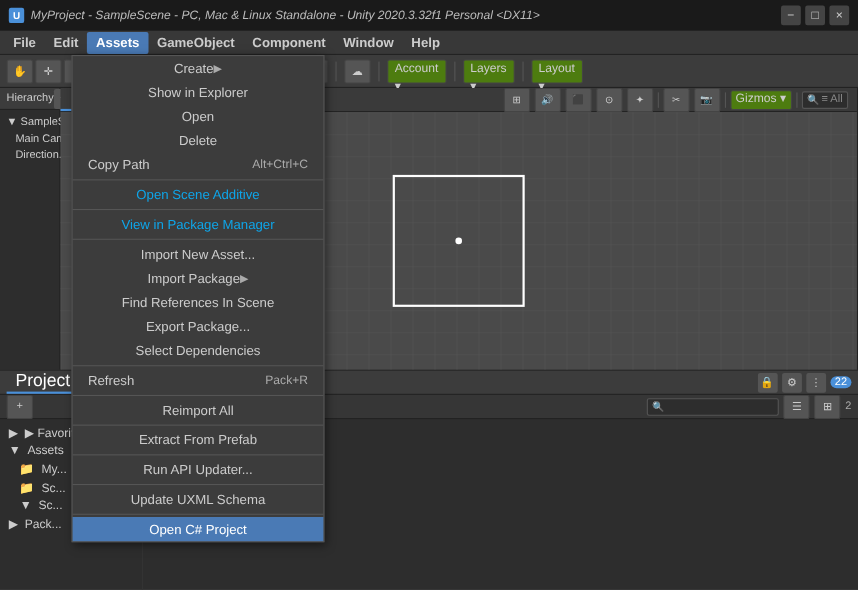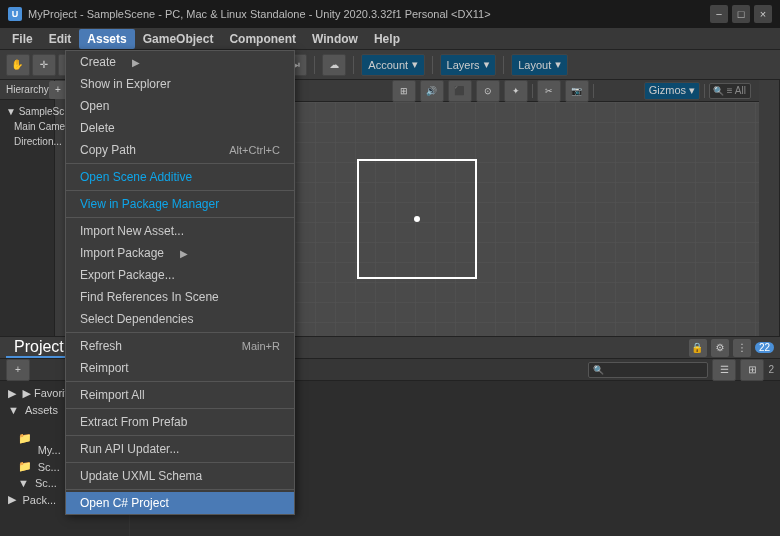--- a/index.html
+++ b/index.html
@@ -35,20 +35,21 @@
       align-items: center;
       justify-content: center;
       font-size: 9px;
       color: white;
       font-weight: bold;
     }
     .title-bar-text {
       flex: 1;
       font-size: 11px;
       color: #bbb;
+      font-style: italic;
     }
     .title-bar-controls {
       display: flex;
       gap: 4px;
     }
     .title-btn {
       width: 18px;
       height: 18px;
       background: #444;
       border: none;
@@ -111,31 +112,31 @@
       justify-content: center;
       cursor: pointer;
     }
     .toolbar-separator {
       width: 1px;
       height: 18px;
       background: #555;
       margin: 0 3px;
     }
     .toolbar-dropdown {
-      background: #0c4a6e;
+      background: #4d7c0f;
       border: 1px solid #444;
       border-radius: 2px;
       color: #ccc;
       font-size: 11px;
       padding: 1px 6px;
       height: 22px;
       display: flex;
-      align-items: center;
       gap: 4px;
       cursor: pointer;
+      flex-direction: column;
     }
     .panel-header {
       background: #3c3c3c;
       height: 20px;
       display: flex;
       align-items: center;
       padding: 0 6px;
       font-size: 11px;
       color: #ccc;
       border-bottom: 1px solid #222;
@@ -197,22 +198,21 @@
     }
     .menu-row {
       height: 22px;
       display: flex;
       align-items: center;
       padding: 0 14px;
       font-size: 12px;
       color: #ccc;
       cursor: pointer;
       position: relative;
-      justify-content: flex-start;
-      gap: 16px;
+      justify-content: center;
     }
     .menu-row.highlighted { background: #4a7ab5; color: white; }
     .menu-row.disabled { color: #0ea5e9; cursor: default; }
     .menu-separator {
       height: 1px;
       background: #555;
       margin: 2px 0;
     }
     .menu-row-shortcut {
       font-size: 11px;
@@ -342,21 +342,21 @@
     <span>Layers</span>
     <span>▾</span>
   </div>
   <div class="toolbar-separator"></div>
   <div class="toolbar-dropdown">
     <span>Layout</span>
     <span>▾</span>
   </div>
 </div>
 
-<div style="display:flex; height: 256px; position: relative; gap: 20px;">
+<div style="display:flex; height: 256px; position: relative;">
 
   <div class="left-panel">
     <div class="panel-header">
       <span style="font-size:10px;">Hierarchy</span>
       <div style="margin-left:auto; display:flex; gap:2px;">
         <div class="icon-btn">+</div>
         <div class="icon-btn">☰</div>
       </div>
     </div>
     <div class="hier-content">
@@ -381,21 +381,21 @@
         <div class="toolbar-btn" style="background:#555; font-size:9px;">🔊</div>
         <div class="toolbar-btn" style="background:#555; font-size:9px;">⬛</div>
         <div class="toolbar-btn" style="background:#555; font-size:9px;">⊙</div>
         <div class="toolbar-btn" style="background:#555; font-size:9px;">✦</div>
         <div style="width:1px; height:14px; background:#555;"></div>
         <div class="toolbar-btn" style="background:#555; font-size:9px;">✂</div>
         <div style="display:flex; align-items:center; gap:2px;">
           <div class="toolbar-btn" style="background:#555; font-size:9px;">📷</div>
         </div>
         <div style="width:1px; height:14px; background:#555;"></div>
-        <div class="toolbar-dropdown" style="height:18px; padding:0 4px;margin-left:46px;">
+        <div class="toolbar-dropdown" style="height:18px; padding:0 4px;">
           <span>Gizmos ▾</span>
         </div>
         <div style="width:1px; height:14px; background:#555;"></div>
         <div style="background:#2d2d2d; border:1px solid #555; border-radius:2px; height:16px; display:flex; align-items:center; padding:0 4px; gap:2px;">
           <span style="font-size:9px; color:#888;">🔍</span>
           <span style="font-size:10px; color:#888;">≡ All</span>
         </div>
       </div>
     </div>
 
@@ -443,21 +443,21 @@
       <div class="project-folder">
         <span>▶</span>
         <span style="margin-left:2px;">▶ Favorites</span>
       </div>
       <div class="project-folder">
         <span>▼</span>
         <span style="margin-left:2px;"> Assets</span>
       </div>
       <div class="project-folder" style="padding-left:14px;">
         <span>📁</span>
-        <span style="margin-left:2px;margin-top:24px;">My...</span>
+        <span style="margin-left:2px;">My...</span>
       </div>
       <div class="project-folder" style="padding-left:14px;">
         <span>📁</span>
         <span style="margin-left:2px;">Sc...</span>
       </div>
       <div class="project-folder" style="padding-left:14px;">
         <span>▼</span>
         <span style="margin-left:2px;">Sc...</span>
       </div>
       <div class="project-folder">
@@ -514,35 +514,32 @@
   </div>
   <div class="menu-separator"></div>
   <div class="menu-row">
     <span>Import New Asset...</span>
   </div>
   <div class="menu-row">
     <span>Import Package</span>
     <span class="menu-arrow">▶</span>
   </div>
   <div class="menu-row">
+    <span>Find References In Scene</span>
+  </div>
+  <div class="menu-row">
     <span>Export Package...</span>
   </div>
   <div class="menu-row">
-    <span>Find References In Scene</span>
-  </div>
-  <div class="menu-row">
     <span>Select Dependencies</span>
   </div>
   <div class="menu-separator"></div>
   <div class="menu-row">
     <span>Refresh</span>
-    <span class="menu-row-shortcut">Main+R</span>
-  </div>
-  <div class="menu-row">
-    <span>Reimport</span>
+    <span class="menu-row-shortcut">Pack+R</span>
   </div>
   <div class="menu-separator"></div>
   <div class="menu-row">
     <span>Reimport All</span>
   </div>
   <div class="menu-separator"></div>
   <div class="menu-row">
     <span>Extract From Prefab</span>
   </div>
   <div class="menu-separator"></div>

